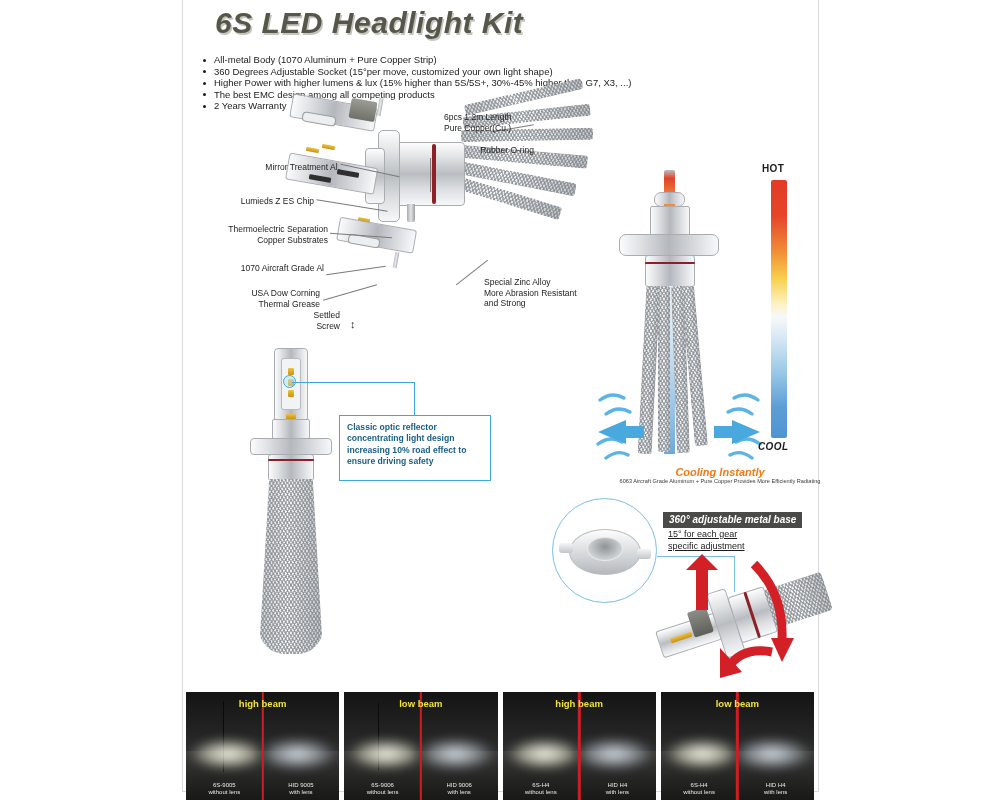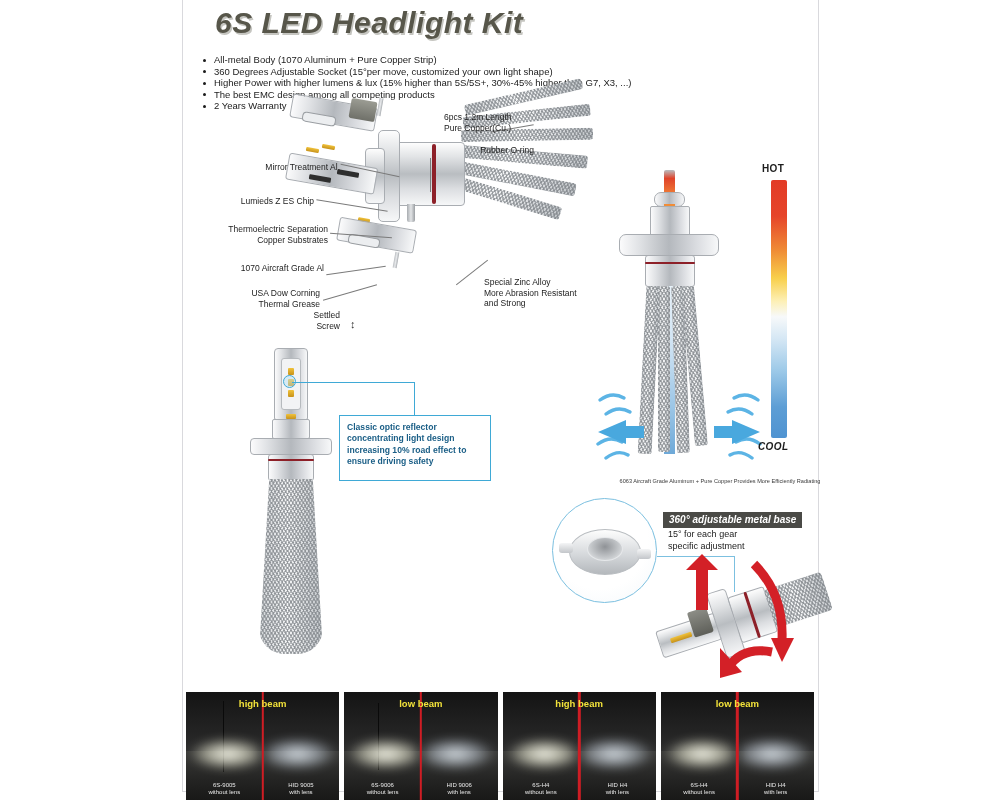--- a/index.html
+++ b/index.html
@@ -165,20 +165,21 @@
   #badge-360 {
     position: absolute; left: 663px; top: 512px;
     background: #4a4a46; color: #ffffff;
     font-size: 10px; font-weight: bold; font-style: italic;
     padding: 2px 6px 3px 6px; white-space: nowrap;
   }
   #sub-360 {
     position: absolute; left: 668px; top: 529px;
     font-size: 9px; line-height: 11.5px; color: #1c1c1c;
     white-space: pre-line;
+    text-decoration: underline;
   }
   #lead-360-h {
     position: absolute; left: 657px; top: 556px;
     width: 78px; height: 1.2px; background: #7cc0e0;
   }
   #lead-360-v {
     position: absolute; left: 734px; top: 556px;
     width: 1.2px; height: 36px; background: #7cc0e0;
   }
 
@@ -379,20 +380,21 @@
     <path d="M46 26 q-12 -9 -24 -2" stroke="#5cb4e5" stroke-width="3.4" fill="none" stroke-linecap="round"></path>
     <path d="M54 56 q-12 -9 -24 -2" stroke="#5cb4e5" stroke-width="3.4" fill="none" stroke-linecap="round"></path>
     <path d="M46 70 q-12 -9 -22 -3" stroke="#5cb4e5" stroke-width="3.4" fill="none" stroke-linecap="round"></path>
     <path d="M54 44 L26 32 L26 38 L8 38 L8 50 L26 50 L26 56 Z" fill="#49a8de"></path>
   </svg>
 
   <div id="thermo-hot">HOT</div>
   <div id="thermo-bar"></div>
   <div id="thermo-cool">COOL</div>
 
+  <div id="cooling-title"><span>Cooling Instantly</span></div>
   <div id="cooling-sub"><span>6063 Aircraft Grade Aluminum + Pure Copper Provides More Efficiently Radiating</span></div>
 
   <div id="circle-360">
     <div style="position:absolute; left:16px; top:30px; width:72px; height:46px; border-radius:50%;
                 background:linear-gradient(180deg,#fdfdfd,#d6d9dc 55%,#b4b8bc);
                 border:1px solid #b9bdc1;"></div>
     <div style="position:absolute; left:34px; top:38px; width:36px; height:24px; border-radius:50%;
                 background:radial-gradient(ellipse at 50% 40%, #8f9296 0%, #c6c9cc 60%, #eceef0 100%);
                 border:1.4px solid #e6e8ea;"></div>
     <div style="position:absolute; left:6px; top:44px; width:14px; height:10px; border-radius:3px;

